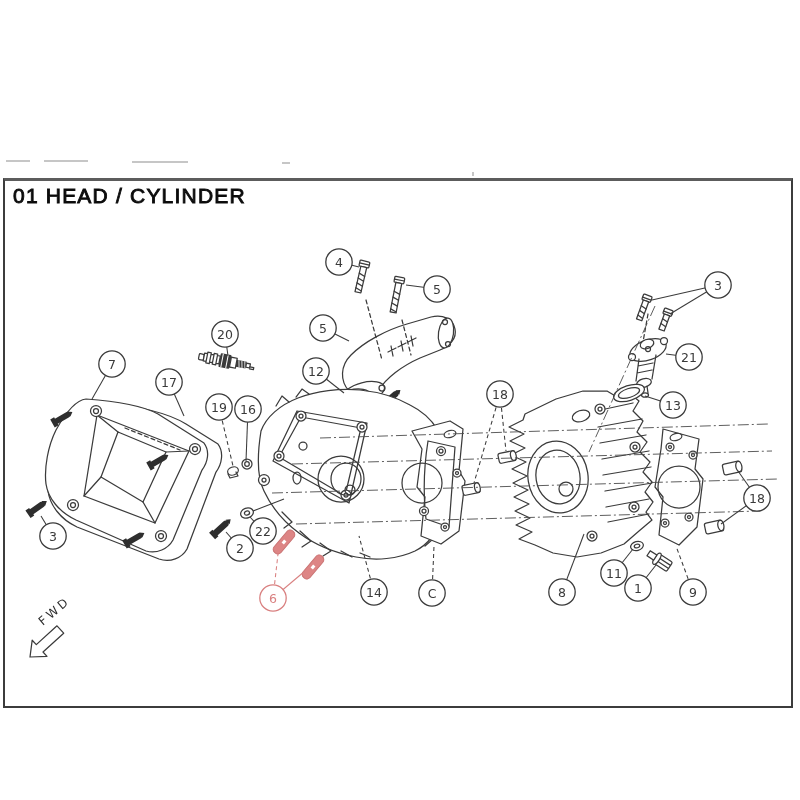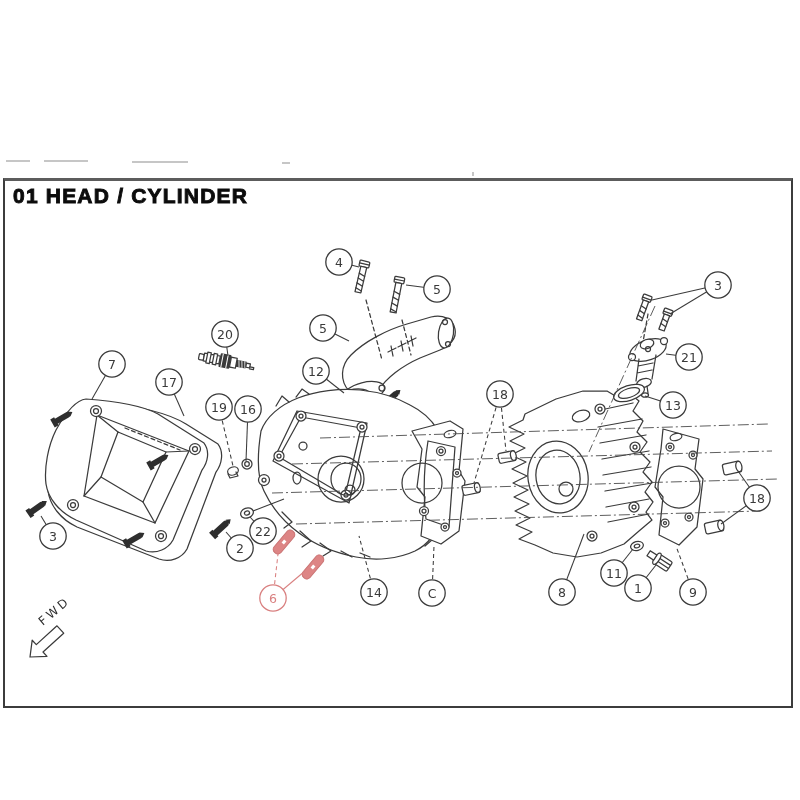--- a/index.html
+++ b/index.html
@@ -1,20 +1,20 @@
 <!DOCTYPE html>
 <html><head>
 <meta charset="utf-8">
 <style>
   html,body{margin:0;padding:0;background:#ffffff;}
   body{width:800px;height:800px;font-family:"Liberation Sans",sans-serif;position:relative;overflow:hidden;}
   .page{position:absolute;left:0;top:0;width:800px;height:800px;background:#fff;}
   .frame{position:absolute;left:3px;top:178px;width:790px;height:530px;box-sizing:border-box;
          border:2px solid #3c3c3c;border-top:3px solid #5c5c5c;background:#fff;}
-  .title{position:absolute;left:13px;top:184px;font-size:21px;font-weight:bold;color:#0c0c0c;
+  .title{position:absolute;left:13px;top:184px;font-size:21px;font-weight:normal;color:#0c0c0c;
          letter-spacing:1.2px;-webkit-text-stroke:0.9px #0c0c0c;white-space:nowrap;}
   svg.diagram{position:absolute;left:0;top:0;width:800px;height:800px;}
   .ln{fill:none;stroke:#3b3b3b;stroke-width:1.25;stroke-linejoin:round;stroke-linecap:round;}
   .fw{fill:#ffffff;}
   .dk{fill:#2e2e2e;stroke:none;}
   .dkln{fill:#3b3b3b;stroke:none;}
   .axis{fill:none;stroke:#4c4c4c;stroke-width:0.9;stroke-dasharray:11 3 2 3;}
   .dash{stroke-dasharray:4 3;}
   .leader{stroke:#3b3b3b;stroke-width:1.05;fill:none;}
   .leader.dashed{stroke-dasharray:4 3;}

